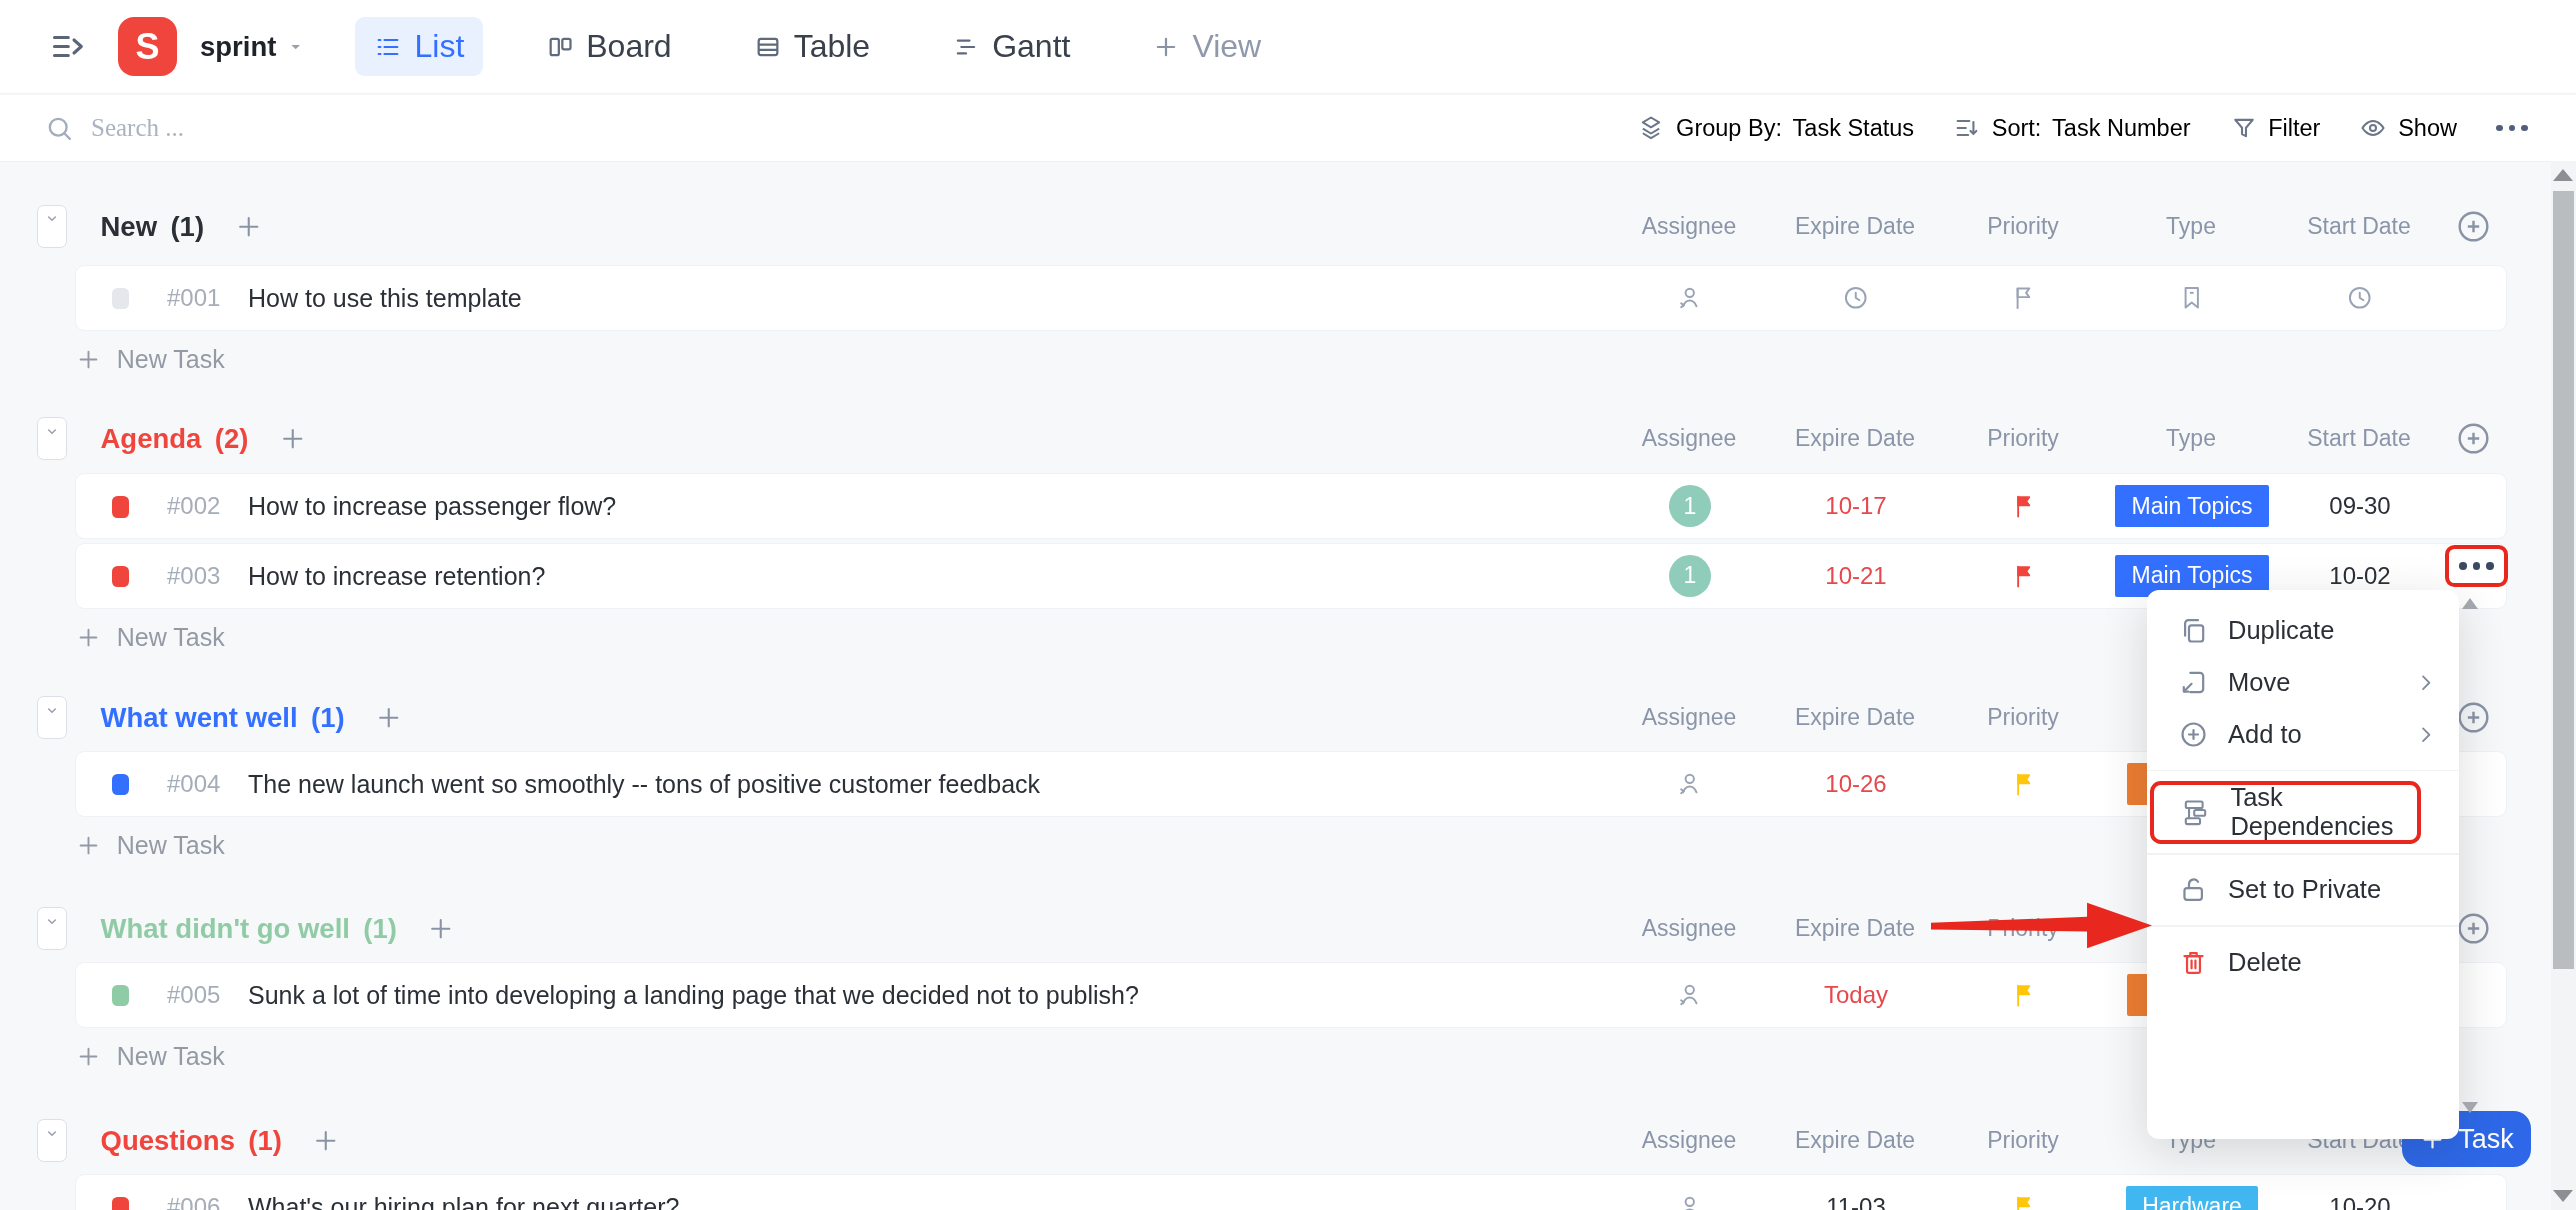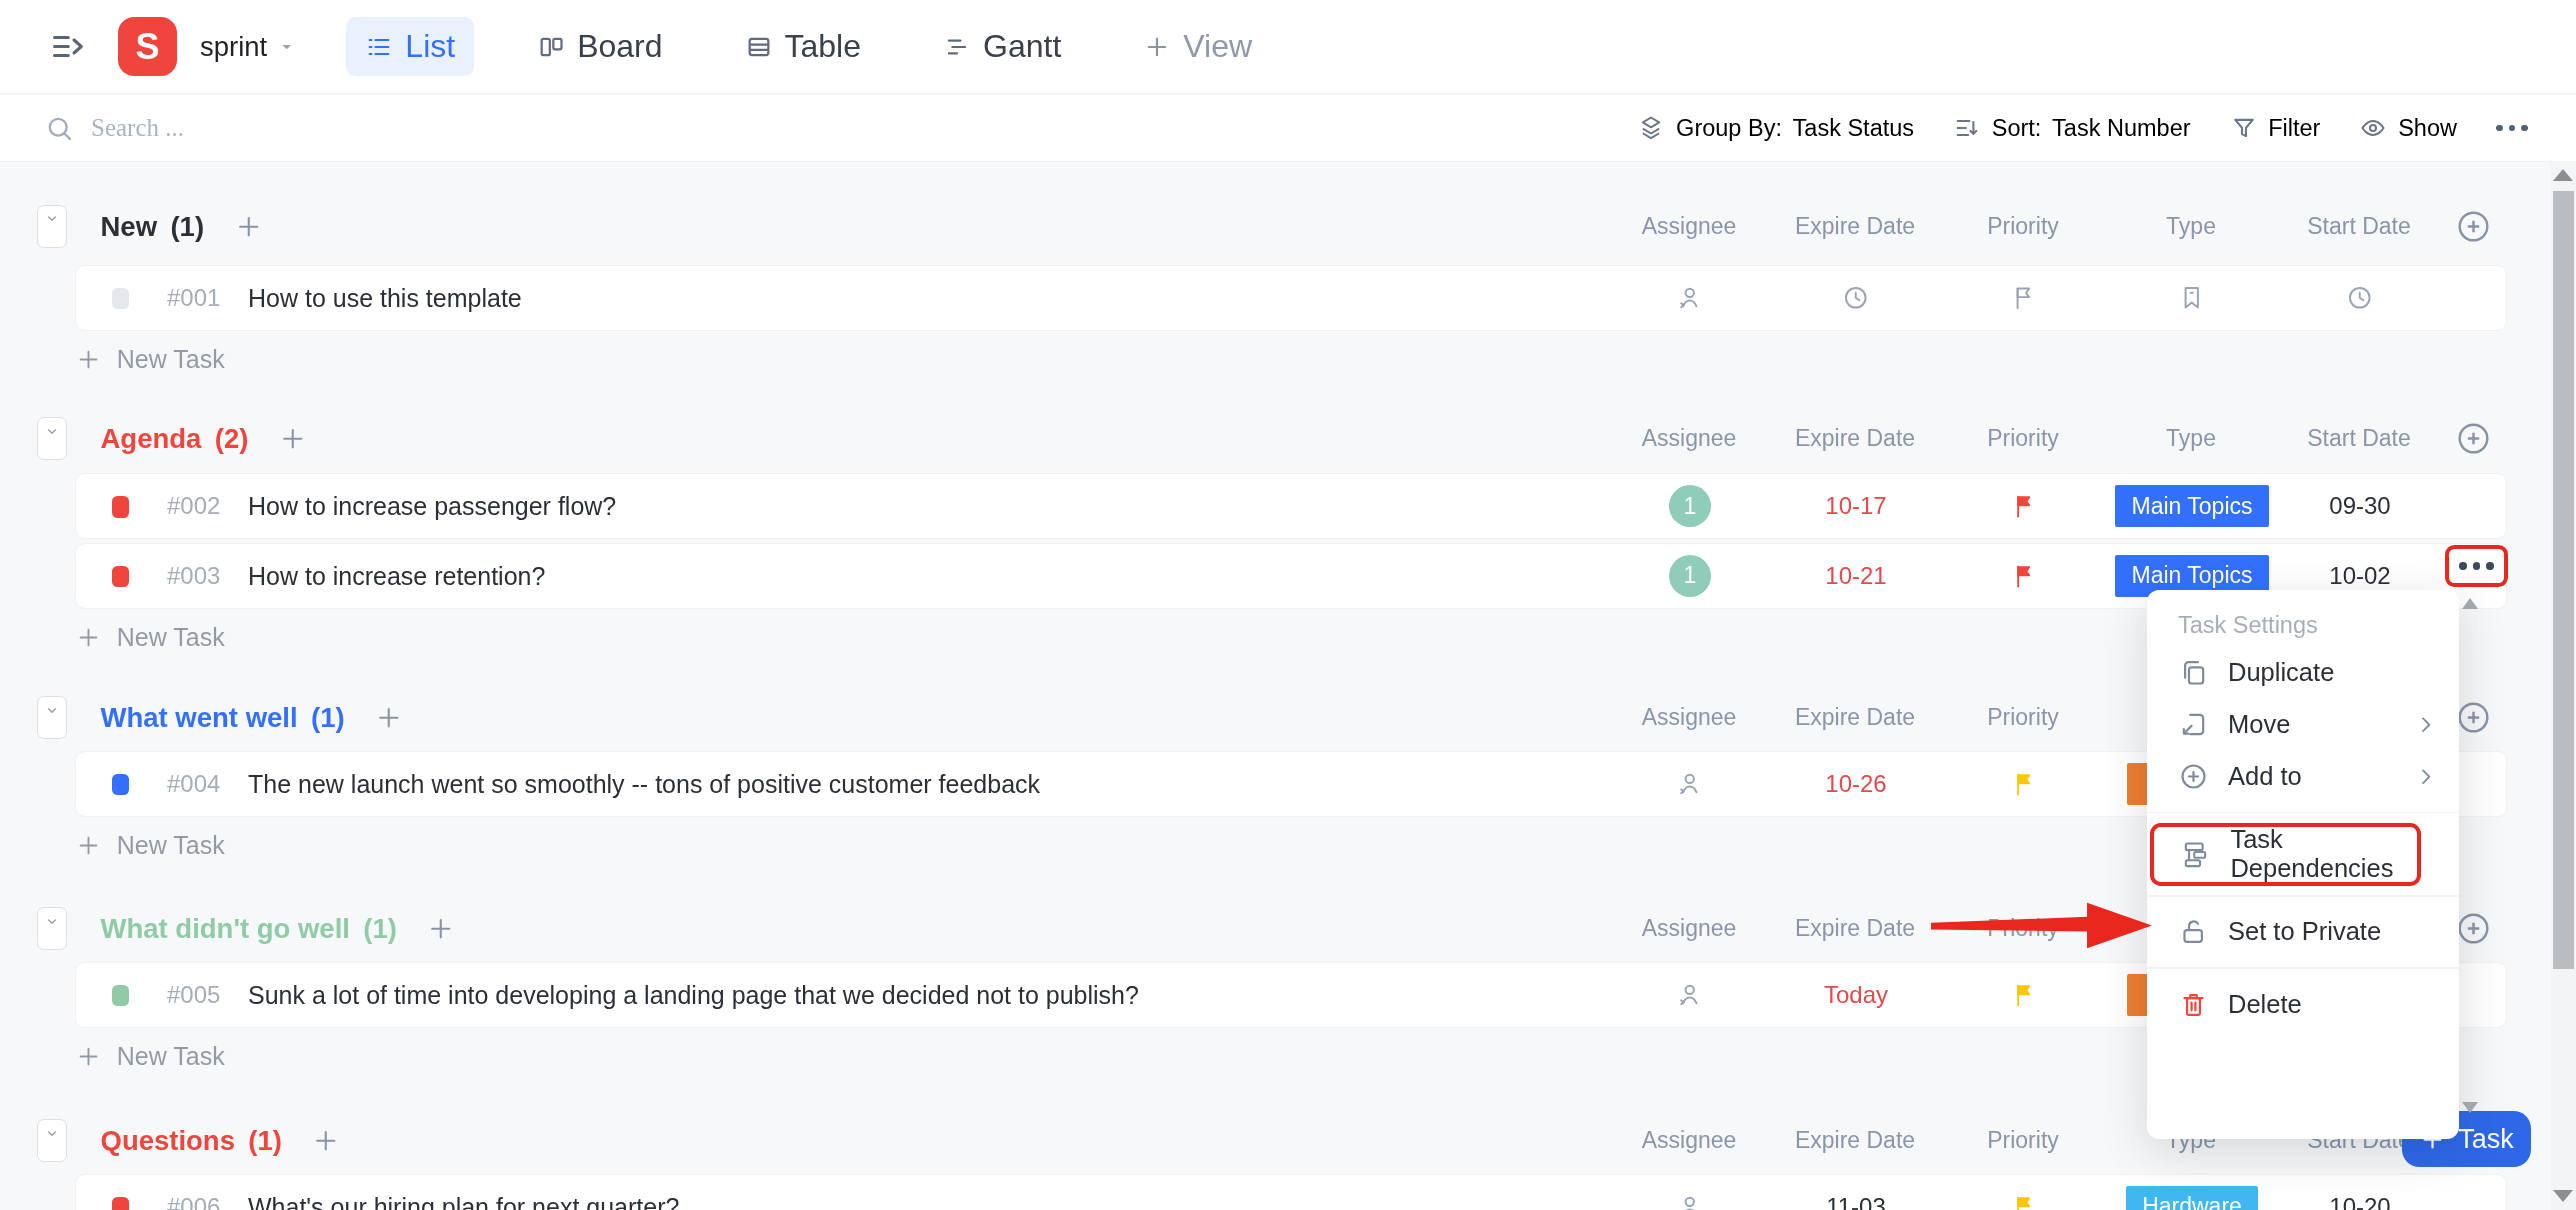--- a/index.html
+++ b/index.html
@@ -5,21 +5,21 @@
   *{box-sizing:border-box;margin:0;padding:0}
   html,body{width:2576px;height:1210px;overflow:hidden}
   body{font-family:"Liberation Sans",sans-serif;background:#f7f8f9;color:#2b2f36;position:relative}
   svg{display:block}
 
   
   .topbar{position:absolute;top:0;left:0;width:2576px;height:94px;background:#fff;border-bottom:1.3px solid #f1f2f4;display:flex;align-items:center;z-index:10}
   .tb-toggle{margin-left:48px;color:#5a6678}
   .tb-toggle svg{width:39px;height:39px}
   .logo{margin-left:31px;width:59px;height:59px;border-radius:16px;background:var(--red);color:#fff;font-weight:700;font-size:36px;display:flex;align-items:center;justify-content:center}
-  .sp-title{margin-left:23px;font-size:27.5px;font-weight:400;color:#1f2329}
+  .sp-title{margin-left:23px;font-size:27.5px;font-weight:700;color:#1f2329}
   .sp-caret{margin-left:10.7px;color:#98a1ae}
   .tabs{margin-left:51px;display:flex;align-items:center;gap:44px}
   .tab{display:flex;align-items:center;gap:12px;font-size:32px;color:#3a414c;padding:10.7px 19px;border-radius:9.4px;cursor:pointer}
   .tab svg{width:28px;height:28px;color:#5f6b7d}
   .tab.active{background:#e9f1ff;color:var(--accent)}
   .tab.active svg{color:var(--accent)}
   .tab.addview{color:#8f99ab}
   .tab.addview svg{color:#8a93a6}
 
   
@@ -569,21 +569,20 @@
           <span class="cell date dark">10-20</span>
           <span></span>
         </div>
       </div>
     </div>
   </div>
 
 </div>
 
 <div class="menu">
-  <div class="menu-section">Task Settings</div>
   <div class="mitem">
     <svg viewBox="0 0 24 24" fill="none" stroke="currentColor" stroke-width="1.7" stroke-linecap="round" stroke-linejoin="round">
         <rect x="8.5" y="8" width="11" height="12.5" rx="2"></rect>
         <path d="M5.5 16V6.5A2.5 2.5 0 0 1 8 4h7.5"></path>
       </svg>
     <span class="grow">Duplicate</span>
   </div>
   <div class="mitem">
     <svg viewBox="0 0 24 24" fill="none" stroke="currentColor" stroke-width="1.7" stroke-linecap="round" stroke-linejoin="round">
         <path d="M9.5 4.5H17a2.5 2.5 0 0 1 2.5 2.5v10a2.5 2.5 0 0 1-2.5 2.5H9.5"></path>

